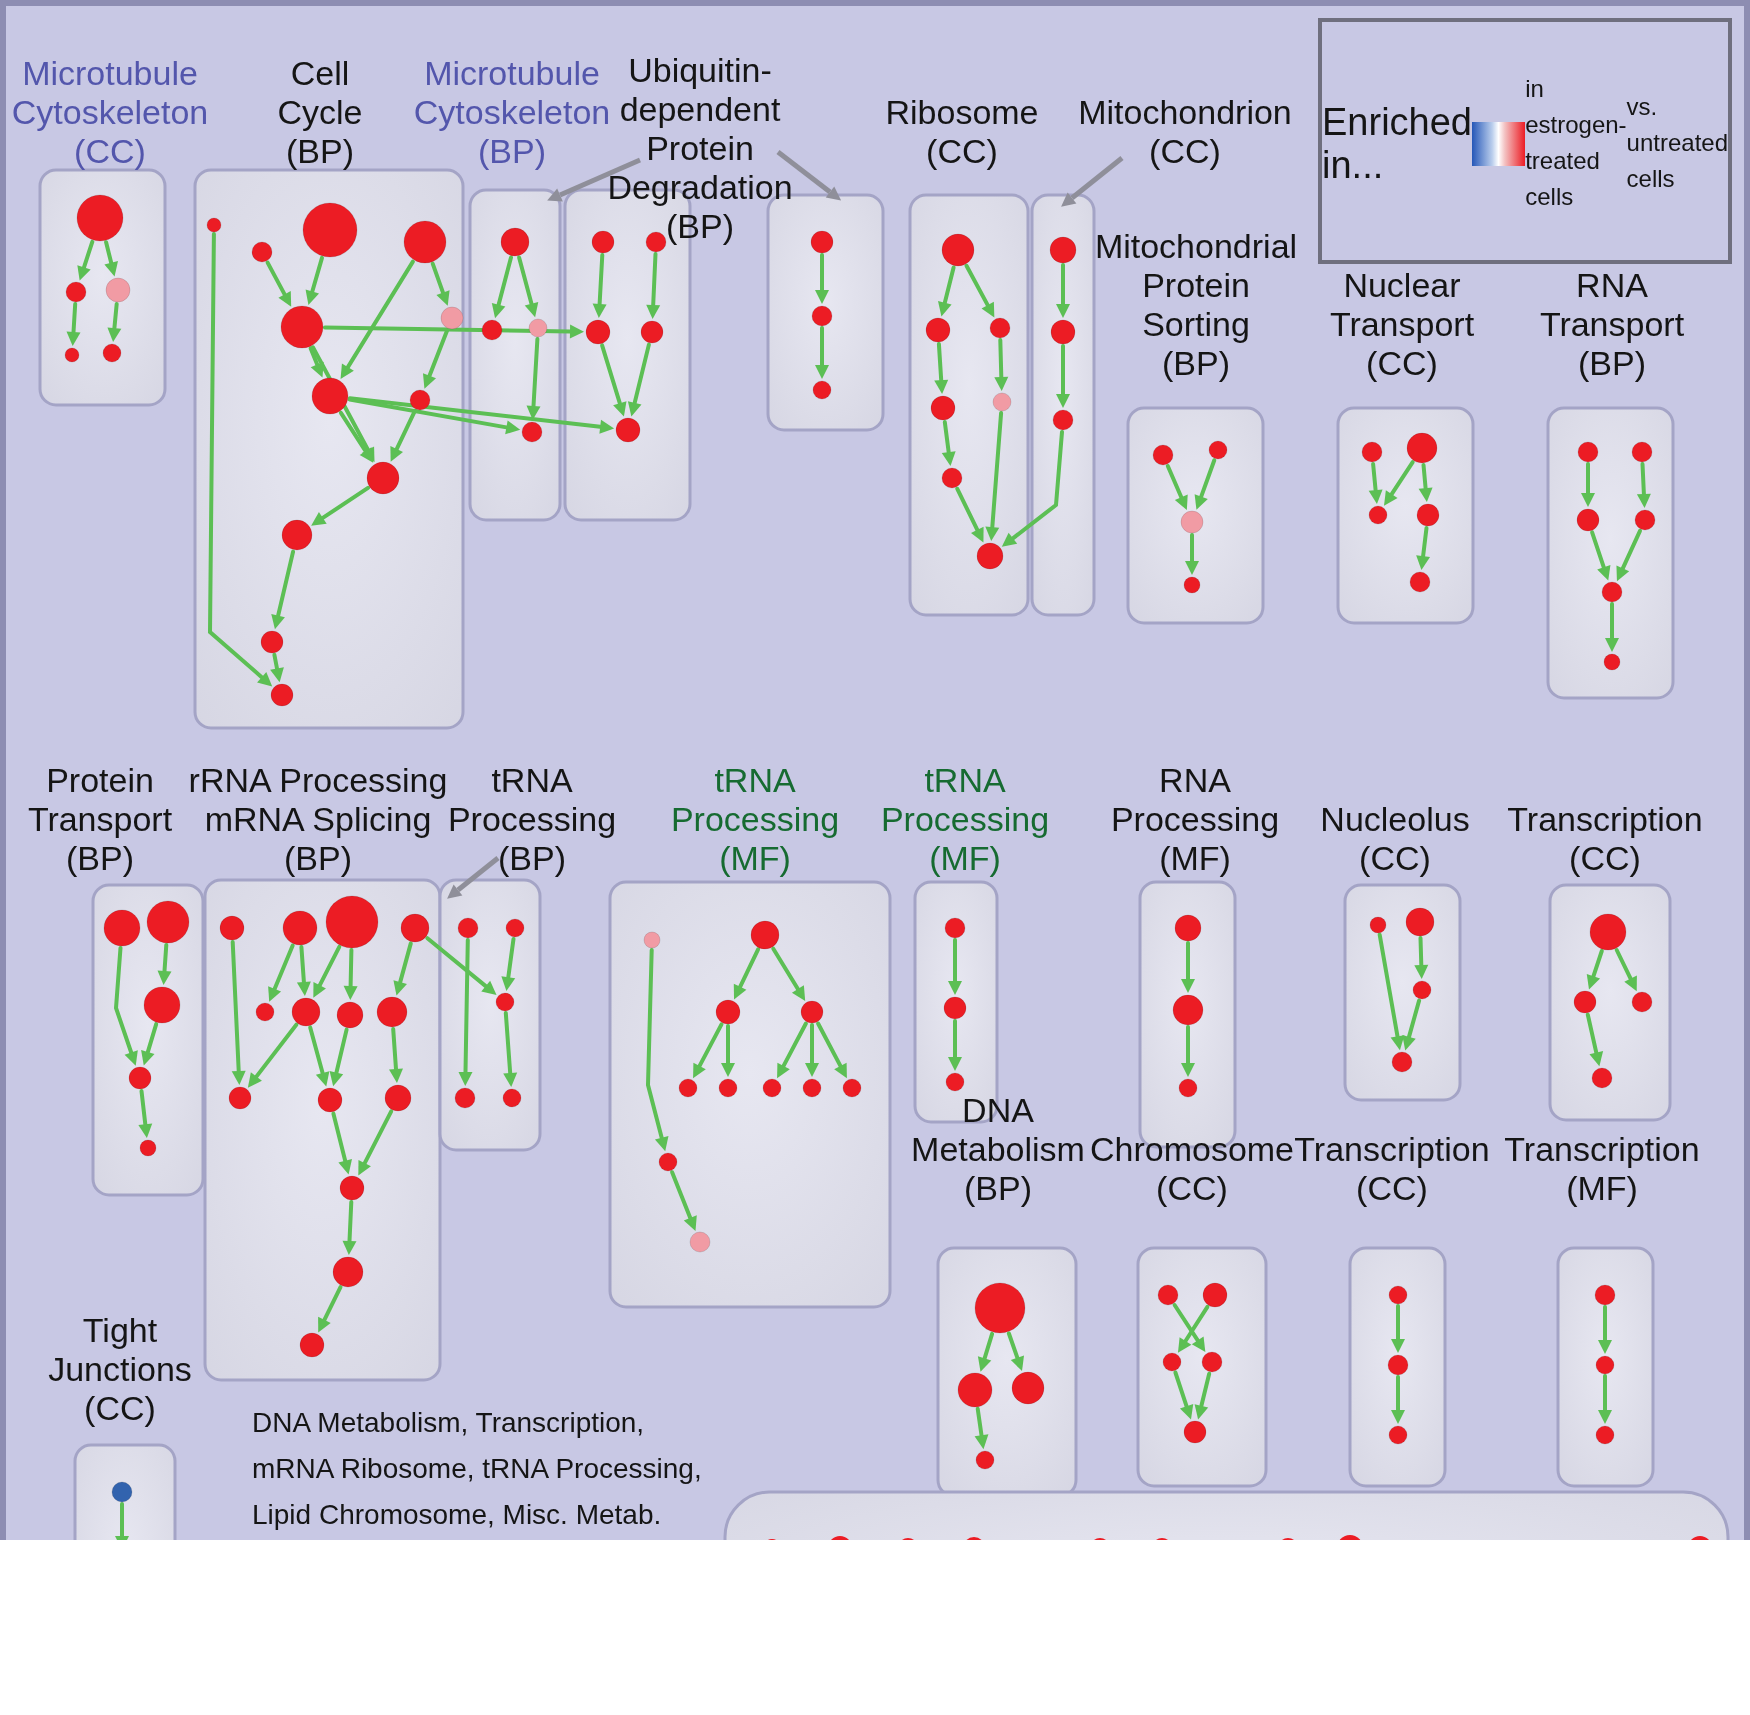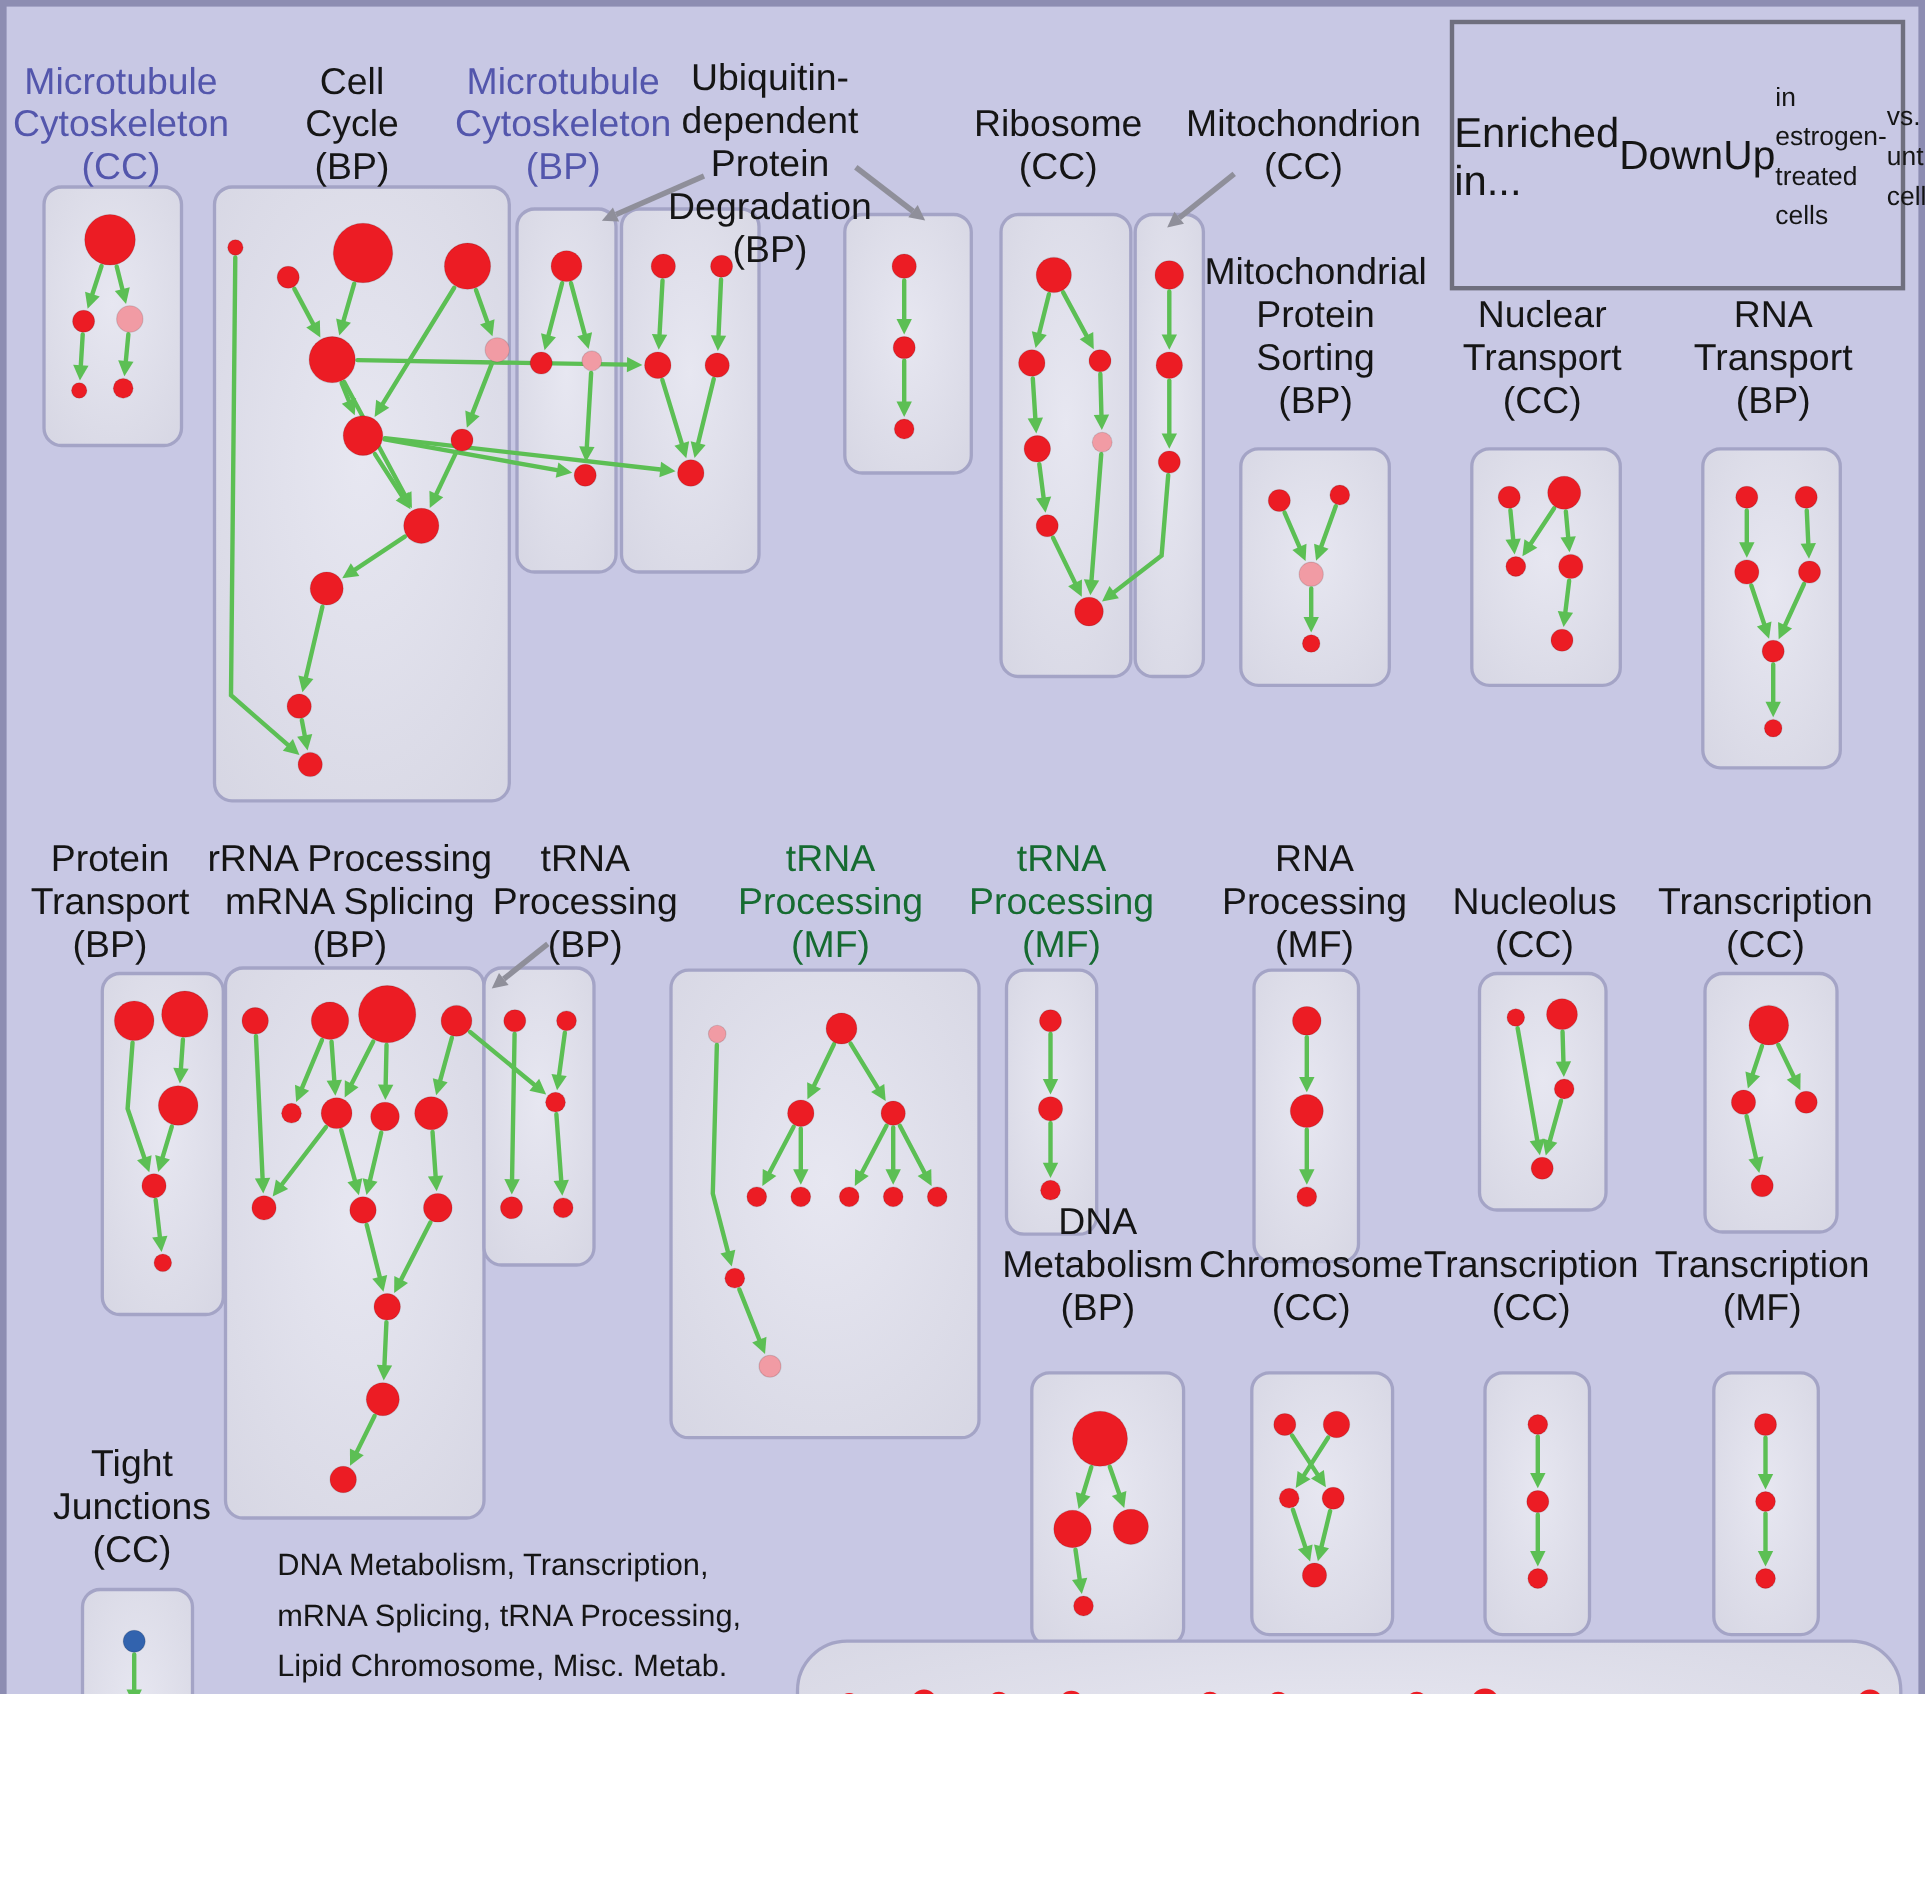--- a/index.html
+++ b/index.html
@@ -342,26 +342,22 @@
       <text x="120" y="1342" text-anchor="middle" font-size="34" fill="#151515"><tspan x="120" dy="0">Tight</tspan><tspan x="120" dy="39">Junctions</tspan><tspan x="120" dy="39">(CC)</tspan></text>
       <line x1="640" y1="160" x2="560" y2="195" stroke="#8f8f9a" stroke-width="5" marker-end="url(#ahg)"></line>
       <line x1="778" y1="152" x2="830" y2="192" stroke="#8f8f9a" stroke-width="5" marker-end="url(#ahg)"></line>
       <line x1="1122" y1="158" x2="1072" y2="198" stroke="#8f8f9a" stroke-width="5" marker-end="url(#ahg)"></line>
       <line x1="498" y1="858" x2="458" y2="890" stroke="#8f8f9a" stroke-width="5" marker-end="url(#ahg)"></line>
     </svg>
 
   <div class="legend">
     <div class="legend-title">Enriched in...</div>
     <div class="legend-bar" style="background: linear-gradient(90deg, rgb(37, 87, 184) 0%, rgb(185, 205, 236) 38%, rgb(255, 255, 255) 50%, rgb(243, 193, 193) 62%, rgb(236, 28, 36) 100%);"></div>
-    <div class="legend-ends">
-      <span>Down</span>
-      <span>Up</span>
-    </div>
     <div class="legend-sub">in estrogen-treated cells</div>
     <div class="legend-sub">vs. untreated cells</div>
   </div>
 
   <div class="misc-text">
     <div>DNA Metabolism, Transcription,</div>
-    <div>mRNA Splicing, tRNA Processing,</div>
+    <div>mRNA Ribosome, tRNA Processing,</div>
     <div>Lipid Chromosome, Misc. Metab.</div>
   </div>
 </div>
 
 </body></html>

